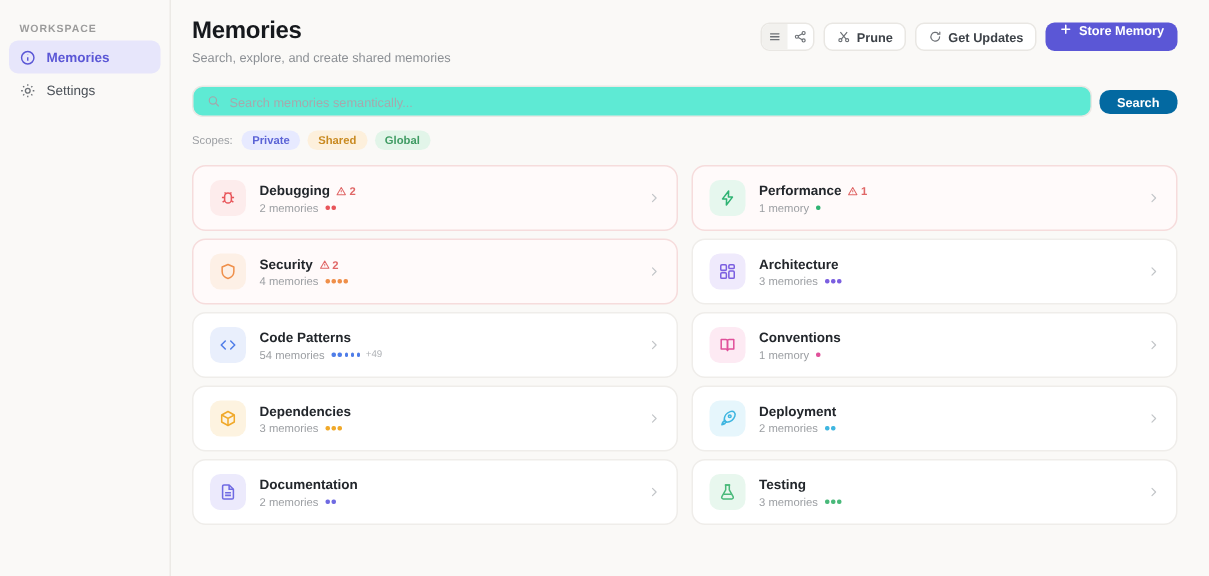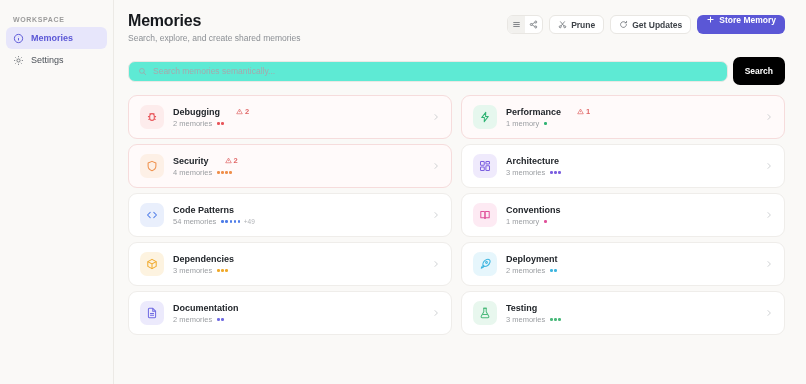--- a/index.html
+++ b/index.html
@@ -79,22 +79,22 @@
     background: #5eead4; border: 1px solid #eae8e4; border-radius: 7px;
   }
   .search-box svg { width: 9px; height: 9px; flex: 0 0 9px; stroke: #a3a6aa; display: block; }
   .search-box input {
     border: none; outline: none; background: transparent;
     font-family: "Liberation Sans", sans-serif; font-size: 8.5px; color: #2f3338;
     width: 100%;
   }
   .search-box input::placeholder { color: #a6a9ad; }
   .search-btn {
-    height: 28px; padding: 0 12px; border: none; border-radius: 7px;
-    background: #000000; color: #ffffff; font-size: 8.5px; font-weight: 600;
+    height: 16px; padding: 0 12px; border: none; border-radius: 7px;
+    background: #0369a1; color: #ffffff; font-size: 8.5px; font-weight: 600;
     font-family: "Liberation Sans", sans-serif; cursor: pointer;
   }
 
   .scopes { display: flex; align-items: center; gap: 5px; margin-top: 9px; }
   .scopes-label { font-size: 7.5px; color: #9b9ea2; margin-right: 1px; }
   .scope-pill {
     font-size: 7.5px; font-weight: 700; padding: 2px 7px; border-radius: 9px; cursor: pointer;
   }
   .scope-private { background: #e7eaff; color: #5b63d6; }
   .scope-shared  { background: #fdf0dc; color: #c98a21; }
@@ -112,21 +112,21 @@
     background: #ffffff; border: 1px solid #efedea; border-radius: 9px;
     cursor: pointer; position: relative;
   }
   .card.warn { border-color: #f6dcdc; background: #fffafa; }
   .card-ic {
     width: 24px; height: 24px; flex: 0 0 24px; border-radius: 7px;
     display: flex; align-items: center; justify-content: center;
   }
   .card-ic svg { width: 12px; height: 12px; display: block; }
   .card-body { flex: 1 1 auto; min-width: 0; }
-  .card-title-row { display: flex; align-items: flex-start; gap: 16px; }
+  .card-title-row { display: flex; align-items: flex-end; gap: 4px; }
   .card-title { font-size: 9px; font-weight: 700; color: #22262b; }
   .warn-badge { display: flex; align-items: center; gap: 2px; }
   .warn-badge svg { width: 7px; height: 7px; display: block; stroke: #e06666; }
   .warn-count { font-size: 7.5px; color: #e06666; font-weight: 600; }
   .card-meta { display: flex; align-items: center; gap: 5px; margin-top: 2px; }
   .card-count { font-size: 7.5px; color: #9b9ea2; }
   .dots { display: flex; align-items: center; gap: 1.5px; }
   .dot { width: 2.6px; height: 2.6px; border-radius: 50%; display: block; }
   .dots-more { font-size: 6.5px; color: #b0b3b7; margin-left: 2px; }
   .chev { flex: 0 0 auto; display: flex; align-items: center; }
@@ -217,20 +217,26 @@
       <div class="search-box">
         <svg viewBox="0 0 16 16" fill="none" stroke-width="1.4">
           <circle cx="7" cy="7" r="4.3"></circle>
             <path d="M10.2 10.2 13.6 13.6" stroke-linecap="round"></path>
         </svg>
         <input type="text" value="" placeholder="Search memories semantically..." style="">
       </div>
       <button class="search-btn">Search</button>
     </div>
 
+    <div class="scopes">
+      <span class="scopes-label">Scopes:</span>
+      <span class="scope-pill scope-private">Private</span>
+      <span class="scope-pill scope-shared">Shared</span>
+      <span class="scope-pill scope-global">Global</span>
+    </div>
 
     <div class="grid" id="card-grid">
         <div class="card warn">
           <div class="card-ic" style="background: rgb(253, 236, 236);">
             <svg viewBox="0 0 16 16" fill="none" stroke="#e8555a" stroke-width="1.35">
               <path d="M5 6.5a3 3 0 0 1 6 0v3a3 3 0 0 1-6 0z"></path>
               <path d="M6 4.2 5 3M10 4.2 11 3M5 7.5H2.6M11 7.5h2.4M5.2 10.3 3.2 11.6M10.8 10.3l2 1.3"></path>
             </svg>
           </div>
           <div class="card-body">

